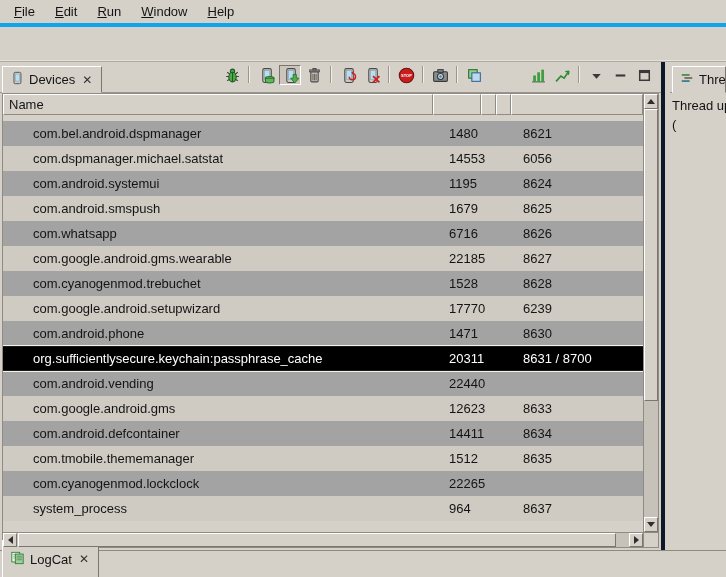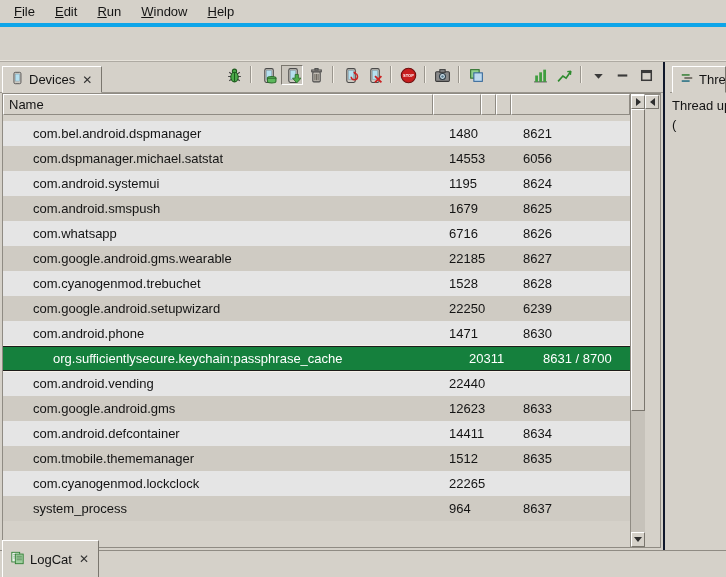--- a/index.html
+++ b/index.html
@@ -10,57 +10,57 @@
   
   #menubar { height:27px; display:flex; align-items:center; padding-left:4px; background:#d5d1c9; border-bottom:4px solid #0ea5e9; }
   .menu-item { padding:4px 10px; cursor:default; }
   .menu-item u { text-decoration:underline; }
 
   
   #toolbar-strip { height:35px; background:#d5d1c9; border-bottom:1px solid #aeaaa2; box-shadow:inset 0 -1px 0 #e6e2da; }
 
   
   #main { height:488px; display:flex; }
-  #devices-panel { width:665px; display:flex; flex-direction:column; border-right:2px solid #0f172a; }
+  #devices-panel { width:665px; display:flex; flex-direction:column; border-right:4px solid #0f172a; }
   #splitter { width:5px; background:#d5d1c9; }
   #threads-panel { flex:1; display:flex; flex-direction:column; overflow:hidden; }
 
   
   .tabbar { height:31px; display:flex; align-items:flex-end; border-bottom:1px solid #9a968e; background:#d5d1c9; padding-left:2px; }
   .tab { display:flex; align-items:center; gap:5px; height:27px; padding:0 7px; background:#d5d1c9;
          border-top:1px solid #fff; border-left:1px solid #fff; border-right:1px solid #7a766e;
          margin-bottom:-1px; border-bottom:1px solid #d5d1c9; white-space:nowrap; overflow:hidden; }
   .tab .close { font-weight:bold; font-size:12px; padding:0 2px; color:#333; }
 
   
   #devices-toolbar { margin-left:auto; display:flex; align-items:center; gap:2px; padding:0 6px 4px 0; align-self:center; }
   .ticon { width:22px; height:20px; display:flex; align-items:center; justify-content:center; border:1px solid transparent; }
   .ticon.pressed { border:1px solid #7a766e; border-right-color:#fff; border-bottom-color:#fff; background:#cac6be; }
   .tsep { width:1px; height:17px; background:#9a968e; box-shadow:1px 0 0 #f2eee6; margin:0 4px 2px 3px; }
   .tgap { width:38px; height:1px; }
 
   
-  #table-wrap { flex:1; margin:0 2px 2px 2px; border:1px solid #8f8b83; display:flex; background:#d5d1c9; overflow:hidden; }
+  #table-wrap { flex:1; margin:0 2px 2px 2px; border:1px solid #8f8b83; display:flex; flex-direction:column; background:#d5d1c9; overflow:hidden; }
   #table-top { flex:1; display:flex; overflow:hidden; }
   #content-col { flex:1; display:flex; flex-direction:column; overflow:hidden; }
   #header-row { height:21px; display:flex; flex:0 0 21px; }
   .hcell { background:#d5d1c9; border-top:1px solid #fff; border-left:1px solid #fff;
            border-right:1px solid #8f8b83; border-bottom:1px solid #8f8b83;
            padding:2px 5px; overflow:hidden; white-space:nowrap; }
   .hcell.hname { width:430px; }
   .hcell.hpid  { width:48px; }
   .hcell.hb1   { width:15px; }
   .hcell.hb2   { width:15px; }
   .hcell.hport { flex:1; }
 
   #rows { flex:1; overflow:hidden; padding-top:6px; }
-  .trow { height:25px; display:flex; align-items:center; background:#e5e5e5; white-space:nowrap; }
+  .trow { height:25px; display:flex; align-items:center; background:#a3a3a3; white-space:nowrap; }
   .trow.alt { background:#cfcbc3; }
-  .trow.sel { background:#15803d; color:#fff; border-top:1px solid #1c1c1a; border-bottom:1px solid #1c1c1a;
-              box-shadow:0 -1px 0 #f6f2ea, 0 1px 0 #f6f2ea; position:relative; z-index:1;padding-left:20px; }
+  .trow.sel { background:#000000; color:#fff; border-top:1px solid #1c1c1a; border-bottom:1px solid #1c1c1a;
+              box-shadow:0 -1px 0 #f6f2ea, 0 1px 0 #f6f2ea; position:relative; z-index:1; }
   .c-name { width:430px; padding-left:30px; overflow:hidden; }
   .c-pid  { width:48px; padding-left:16px; }
   .c-b1   { width:15px; }
   .c-b2   { width:15px; }
   .c-port { flex:1; padding-left:12px; overflow:hidden; }
 
   
   #vscroll { width:15px; flex:0 0 15px; position:relative; background:#c6c2ba; border-left:1px solid #8f8b83; }
   .sbtn { position:absolute; width:14px; height:15px; background:#d5d1c9;
           border:1px solid; border-color:#fff #7a766e #7a766e #fff;
@@ -278,21 +278,21 @@
                 </div>
                 <div class="trow">
                   <span class="c-name">com.cyanogenmod.trebuchet</span>
                   <span class="c-pid">1528</span>
                   <span class="c-b1"></span>
                   <span class="c-b2"></span>
                   <span class="c-port">8628</span>
                 </div>
                 <div class="trow alt">
                   <span class="c-name">com.google.android.setupwizard</span>
-                  <span class="c-pid">22250</span>
+                  <span class="c-pid">17770</span>
                   <span class="c-b1"></span>
                   <span class="c-b2"></span>
                   <span class="c-port">6239</span>
                 </div>
                 <div class="trow">
                   <span class="c-name">com.android.phone</span>
                   <span class="c-pid">1471</span>
                   <span class="c-b1"></span>
                   <span class="c-b2"></span>
                   <span class="c-port">8630</span>

